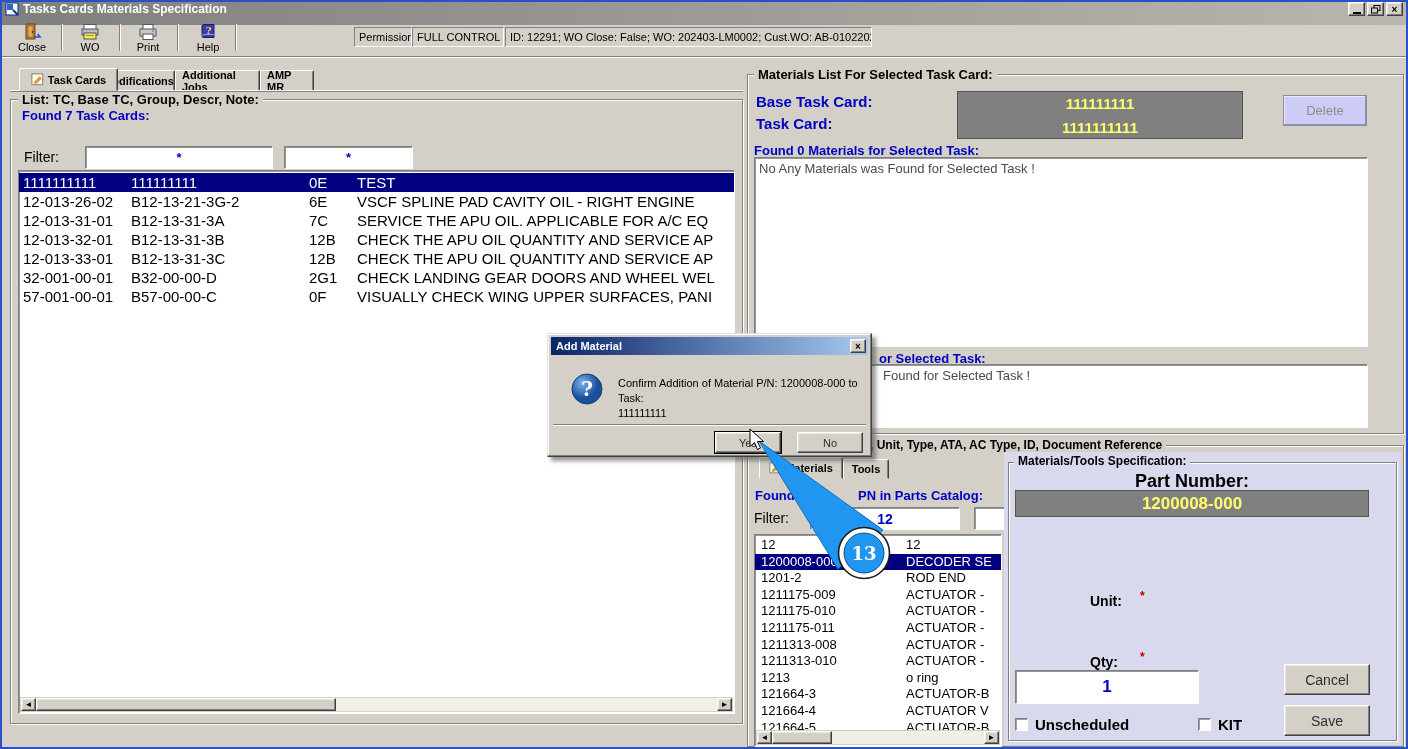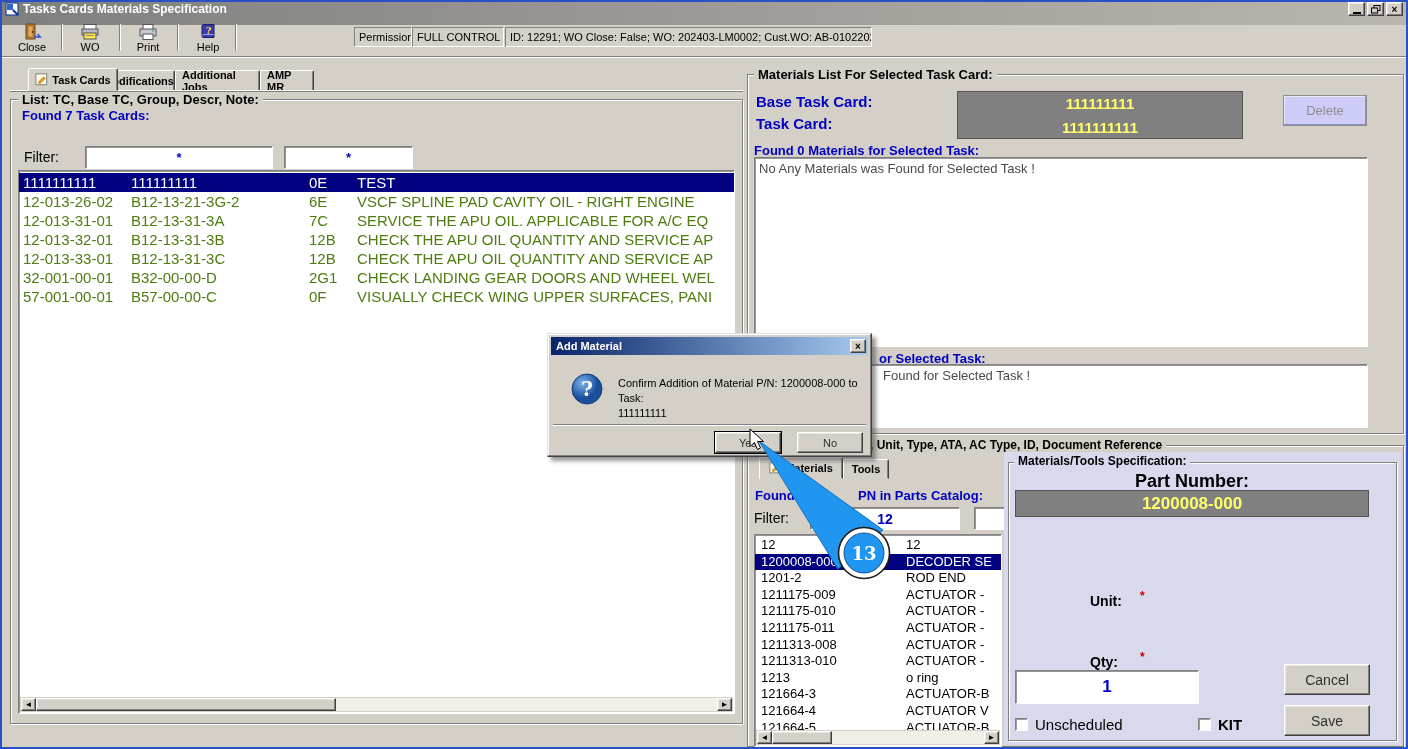--- a/index.html
+++ b/index.html
@@ -30,21 +30,21 @@
   
   .tab{position:absolute;height:21px;top:68px;background:#d4d0c8;border:1px solid;border-color:#ffffff #404040 transparent #ffffff;box-shadow:inset -1px 0 0 #808080;border-top-left-radius:2px;border-top-right-radius:2px;display:flex;align-items:center;justify-content:center;font-size:11px;font-weight:bold;gap:4px;padding:0 6px}
   .tab.active{top:66px;height:23px;z-index:3}
   .tabline{position:absolute;height:2px;border-top:1px solid #ffffff;border-bottom:1px solid #808080}
 
   .bluebold{color:#0000c0;font-weight:bold}
   .field-star{display:flex;align-items:center;justify-content:center;color:#0000c0;font-weight:bold;font-size:13px}
 
   
   .listbox{background:#fff}
-  .trow{display:flex;height:19px;line-height:19px;font-size:15px;color:#4d7c0f;white-space:nowrap;padding-left:4px}
+  .trow{display:flex;height:19px;line-height:19px;font-size:15px;color:#000000;white-space:nowrap;padding-left:4px}
   .trow.selected{background:#000080;color:#fff}
   .trow .c1{width:108px;overflow:hidden}
   .trow .c2{width:178px;overflow:hidden}
   .trow .c3{width:48px;overflow:hidden}
   .trow .c4{flex:1;overflow:hidden}
   .prow{display:flex;height:16.6px;line-height:16.6px;font-size:13px;color:#000;white-space:nowrap;padding-left:6px}
   .prow.selected{background:#000080;color:#fff}
   .prow .c1{width:145px;overflow:hidden}
   .prow .c2{flex:1;overflow:hidden}
 
@@ -138,21 +138,21 @@
         </svg>
       <span>Help</span>
     </div>
     <div class="tsep" style="left:233px"></div>
     <div class="permbox nowrap" style="left:352px;width:58px">Permission:</div>
     <div class="permbox nowrap" style="left:410px;width:92px">FULL CONTROL</div>
     <div class="permbox nowrap" style="left:503px;width:367px">ID: 12291; WO Close: False; WO: 202403-LM0002; Cust.WO: AB-01022020-1; A/C Reg: F</div>
   </div>
   <div class="abs toolbar-underline"></div>
 
-  <div class="abs tab active" style="left:26px;width:90px">
+  <div class="abs tab active" style="left:17px;width:99px">
     <svg width="13" height="13" viewBox="0 0 12 12">
         <rect x="0.8" y="0.8" width="10" height="10" fill="#fffbe4" stroke="#888"></rect>
         <path d="M3 8.5 L8 3.5 L9.5 5 L4.5 10 Z" fill="#e8a020" stroke="#a06010" stroke-width="0.5"></path>
       </svg>
     <span>Task Cards</span>
   </div>
   <div class="abs tab" style="left:100px;width:73px">
       <span>Modifications</span>
     </div>
   <div class="abs tab" style="left:173px;width:85px">
@@ -360,21 +360,21 @@
     <span class="abs speclabel" style="left:86px;top:141px">Unit:</span>
     <span class="abs req" style="left:136px;top:137px">*</span>
 
     <span class="abs speclabel" style="left:86px;top:202px">Qty:</span>
     <span class="abs req" style="left:136px;top:198px">*</span>
     <div class="abs sunken" style="left:11px;top:218px;width:184px;height:34px;display:flex;align-items:center;justify-content:center">
         <span class="bigblue">1</span>
       </div>
 
     <div class="abs checkbox" style="left:11px;top:266px"></div>
-    <span class="abs" style="left:31px;top:264px;font-size:15px;font-weight:normal">Unscheduled</span>
+    <span class="abs" style="left:31px;top:264px;font-size:15px;font-weight:bold">Unscheduled</span>
     <div class="abs checkbox" style="left:194px;top:266px"></div>
     <span class="abs" style="left:214px;top:264px;font-size:15px;font-weight:bold">KIT</span>
 
     <div class="abs btn raised" style="left:280px;top:212px;width:86px;height:31px;font-size:14px">
         <span>Cancel</span>
       </div>
     <div class="abs btn raised" style="left:280px;top:253px;width:86px;height:31px;font-size:14px">
         <span>Save</span>
       </div>
   </div>

